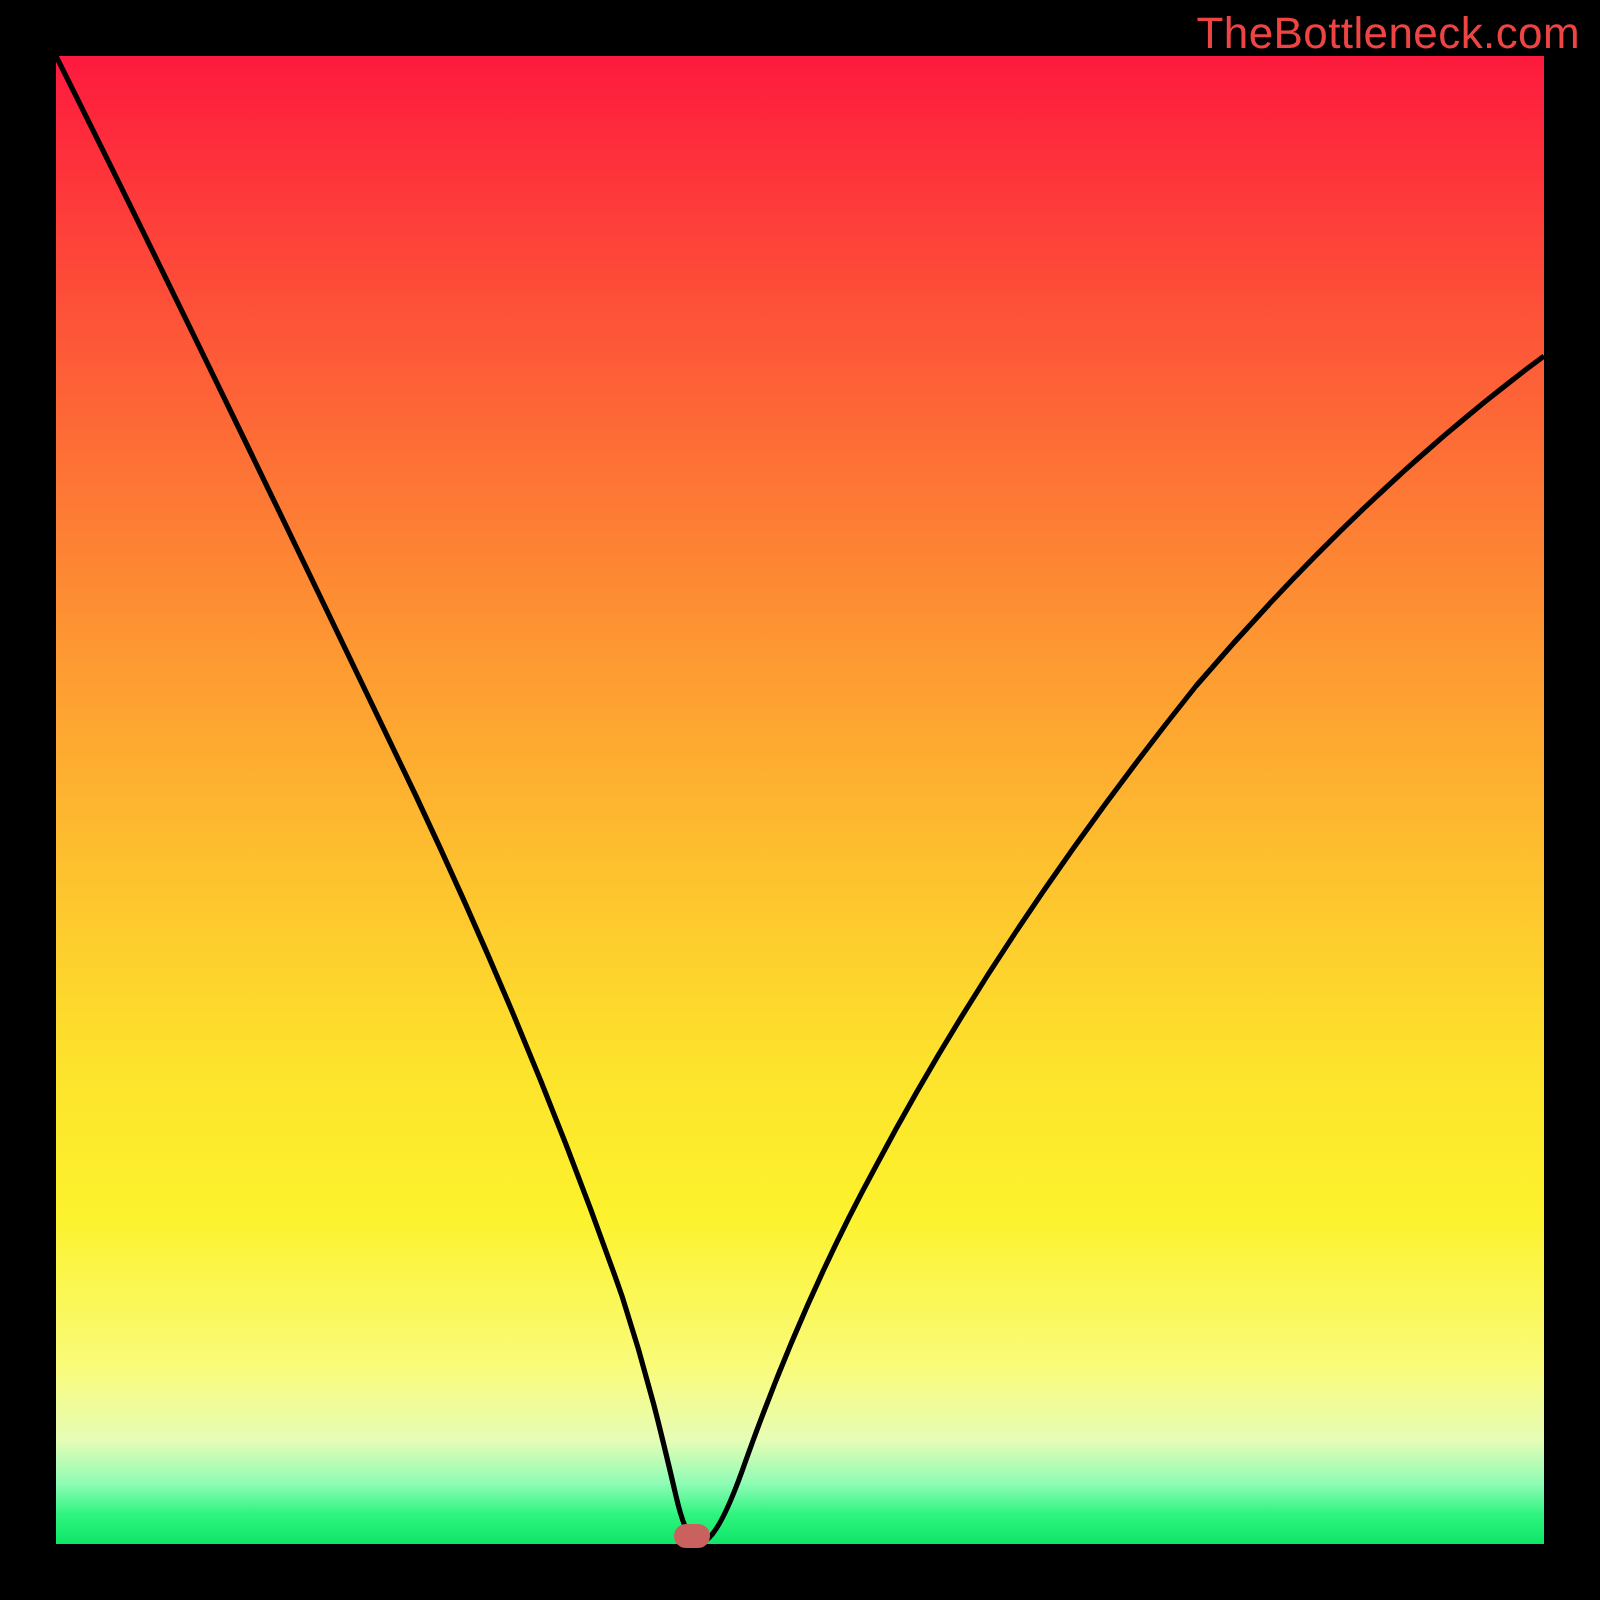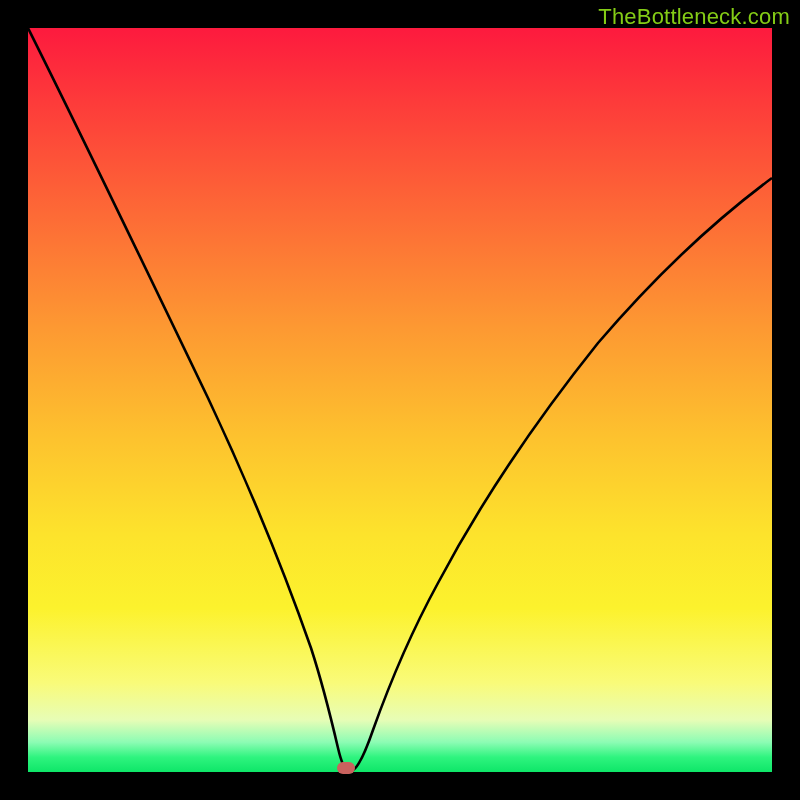--- a/index.html
+++ b/index.html
@@ -51,21 +51,21 @@
   }
   .dot {
     position: absolute;
     background: #c9625e;
     border-radius: 6px;
   }
   .watermark {
     position: absolute;
     top: 4px;
     right: 10px;
-    color: #84cc16;
+    color: #ef4444;
     font-size: 22px;
     font-weight: 500;
     letter-spacing: 0.2px;
     margin-left: 25px;
   }
 </style>
 </head>
 <body>
 
 <div class="frame">

